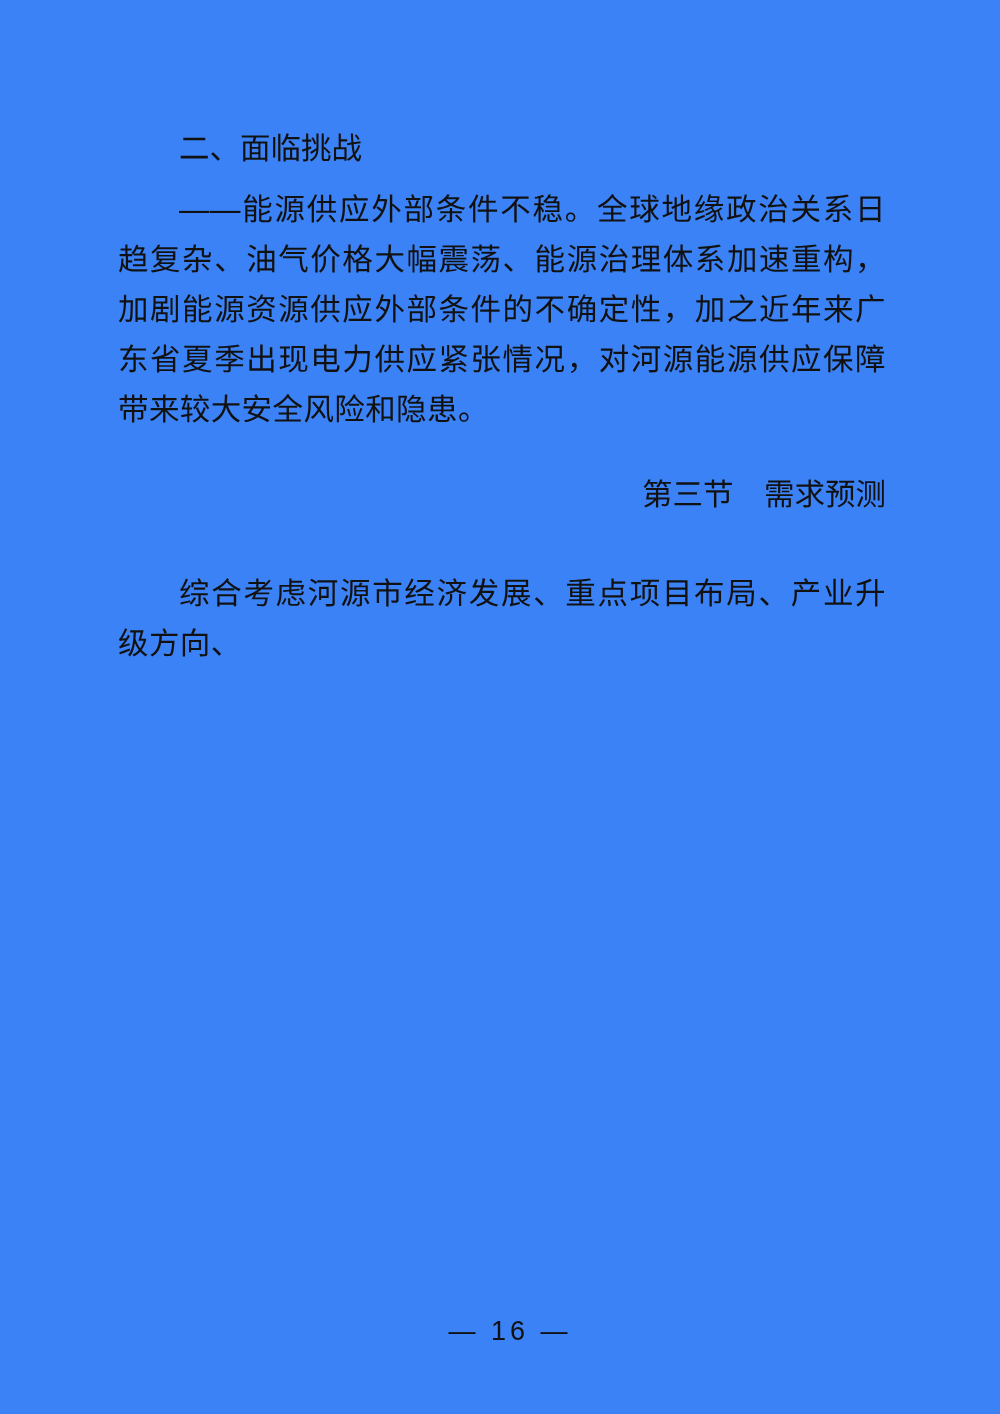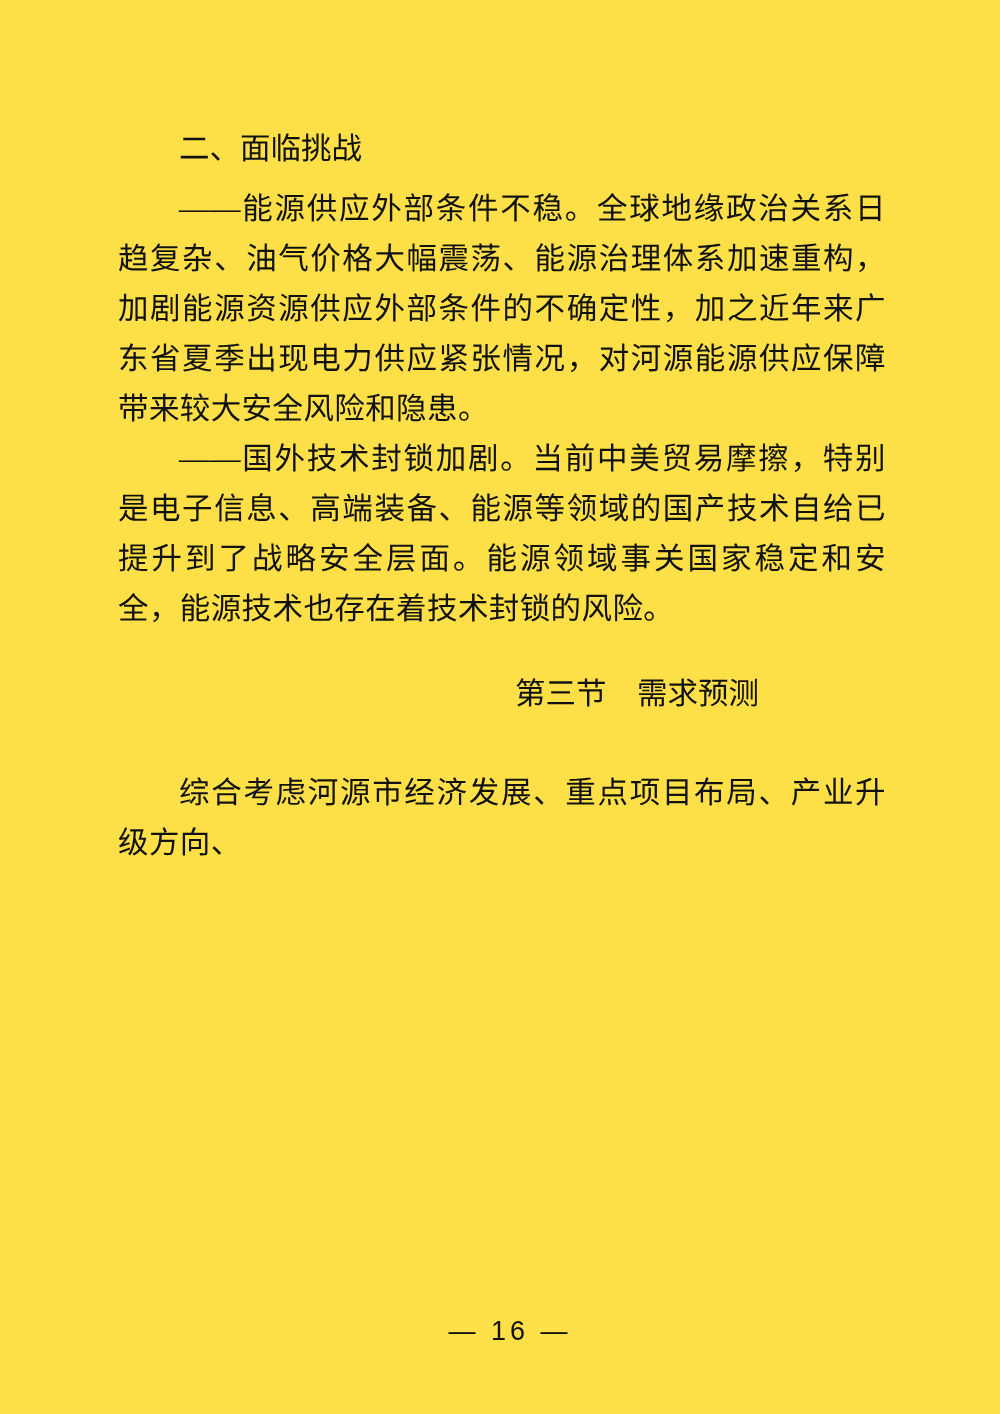--- a/index.html
+++ b/index.html
@@ -14,58 +14,58 @@
     color: #0d0d0d;
     position: relative;
     overflow: hidden;
   }
   .page {
     position: absolute;
     top: 0;
     left: 0;
     width: 1000px;
     height: 1414px;
-    background: #fde047;
+    background: #3b82f6;
   }
   .content {
     position: absolute;
     left: 118px;
     top: 122px;
     width: 768px;
   }
   .para {
     font-size: 30.5px;
     line-height: 50px;
     letter-spacing: 0.4px;
     text-align: justify;
     text-justify: inter-ideograph;
     margin: 0 0 0 0;
     color: #111111;
-    font-family: Liberation Serif, serif;
+    font-family: Liberation Sans, sans-serif;
     font-weight: 400;
   }
   .indent2 {
     text-indent: 61px;
   }
   .heading-num {
     font-size: 30.5px;
     line-height: 52px;
     text-indent: 61px;
     margin: 0;
     color: #111111;
     font-family: "Liberation Sans", "DejaVu Sans", sans-serif;
   }
   .section-title {
     font-size: 30.5px;
     line-height: 52px;
     margin: 0;
-    text-align: center;
+    text-align: right;
     padding-left: 270px;
     color: #111111;
-    font-family: Liberation Serif, serif;
+    font-family: Liberation Sans, sans-serif;
   }
   .gap-small { height: 10px; }
   .gap-med { height: 34px; }
   .gap-large { height: 48px; }
   .footer {
     position: absolute;
     left: 0;
     top: 1316px;
     width: 1000px;
     text-align: center;
@@ -85,21 +85,20 @@
 <div class="page">
   <div class="content">
 
     <p class="heading-num">二、面临挑战</p>
 
     <div class="gap-small"></div>
 
     <p class="para indent2">——能源供应外部条件不稳。全球地缘政治关系日趋复杂、油气价格大幅震荡、能源治理体系加速重构，加剧能源资源供应外部条件的不确定性，加之近年来广东省夏季出现电力供应紧张情况，对河源能源供应保障带来较大安全风险和隐患。</p>
 
 
-    <p class="para indent2">——国外技术封锁加剧。当前中美贸易摩擦，特别是电子信息、高端装备、能源等领域的国产技术自给已提升到了战略安全层面。能源领域事关国家稳定和安全，能源技术也存在着技术封锁的风险。</p>
 
 
     <div class="gap-med"></div>
 
     <p class="section-title">第三节　需求预测</p>
 
     <div class="gap-large"></div>
 
     <p class="para indent2">综合考虑河源市经济发展、重点项目布局、产业升级方向、</p>
 

